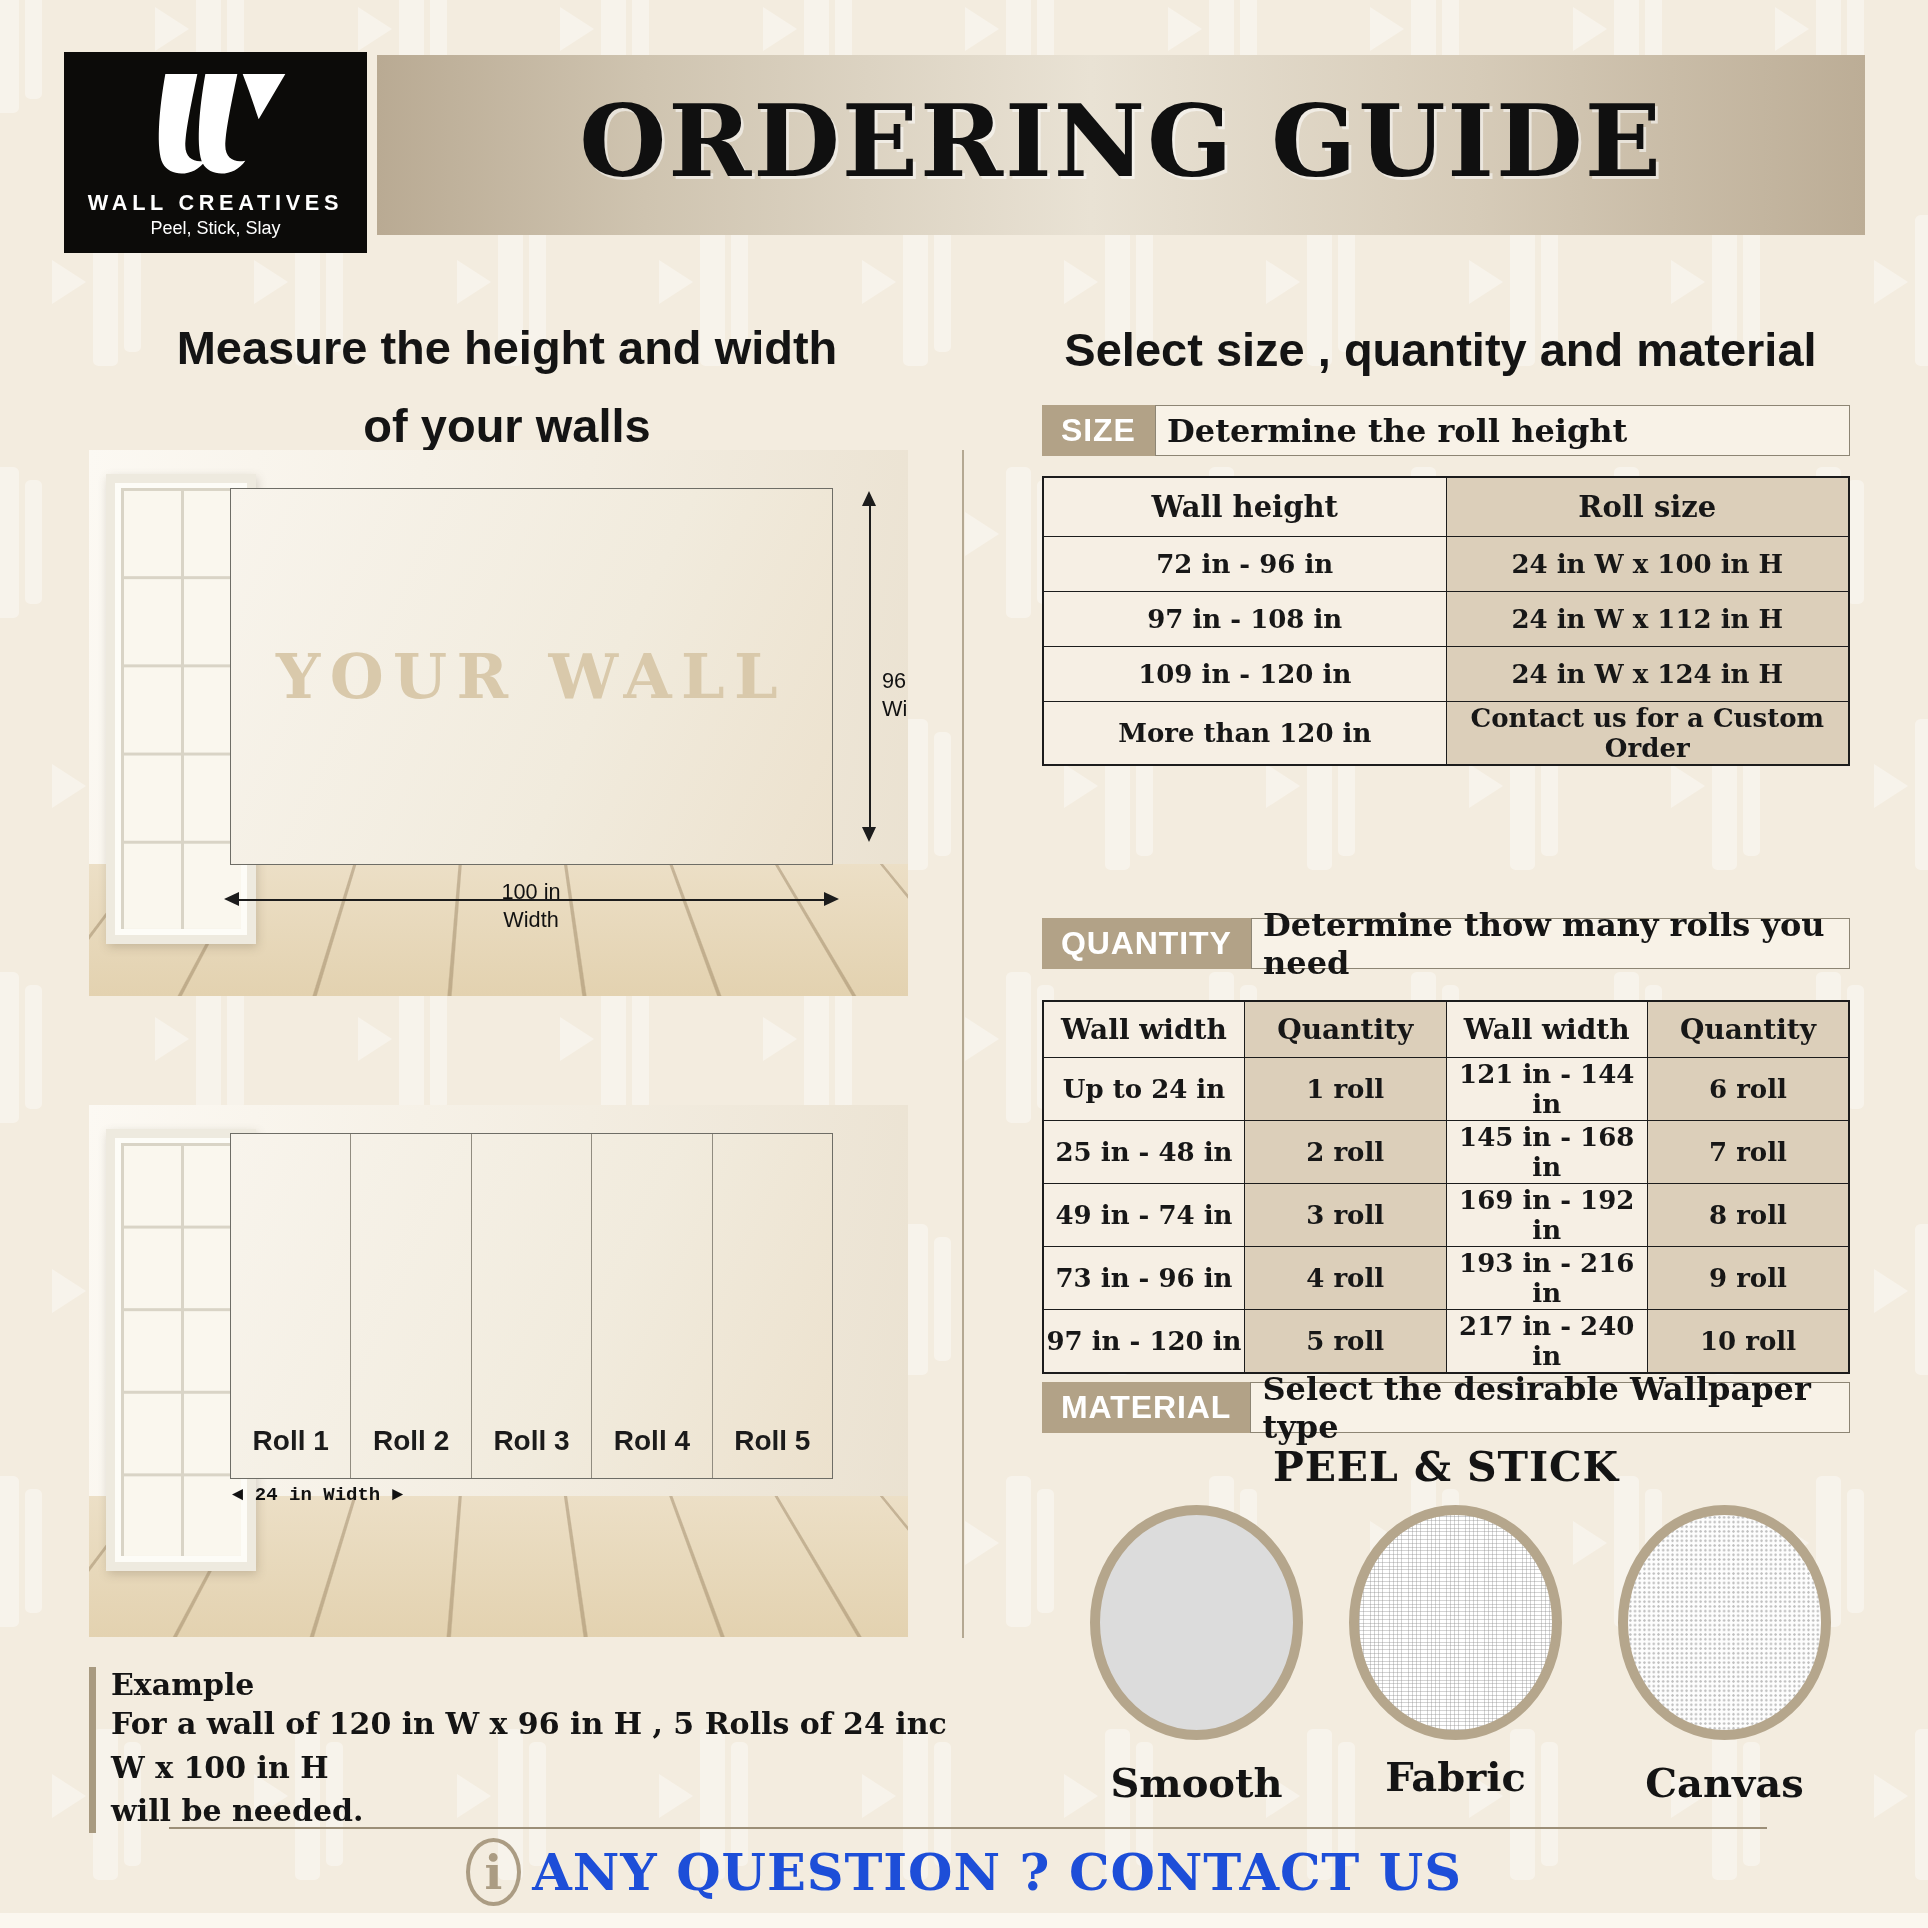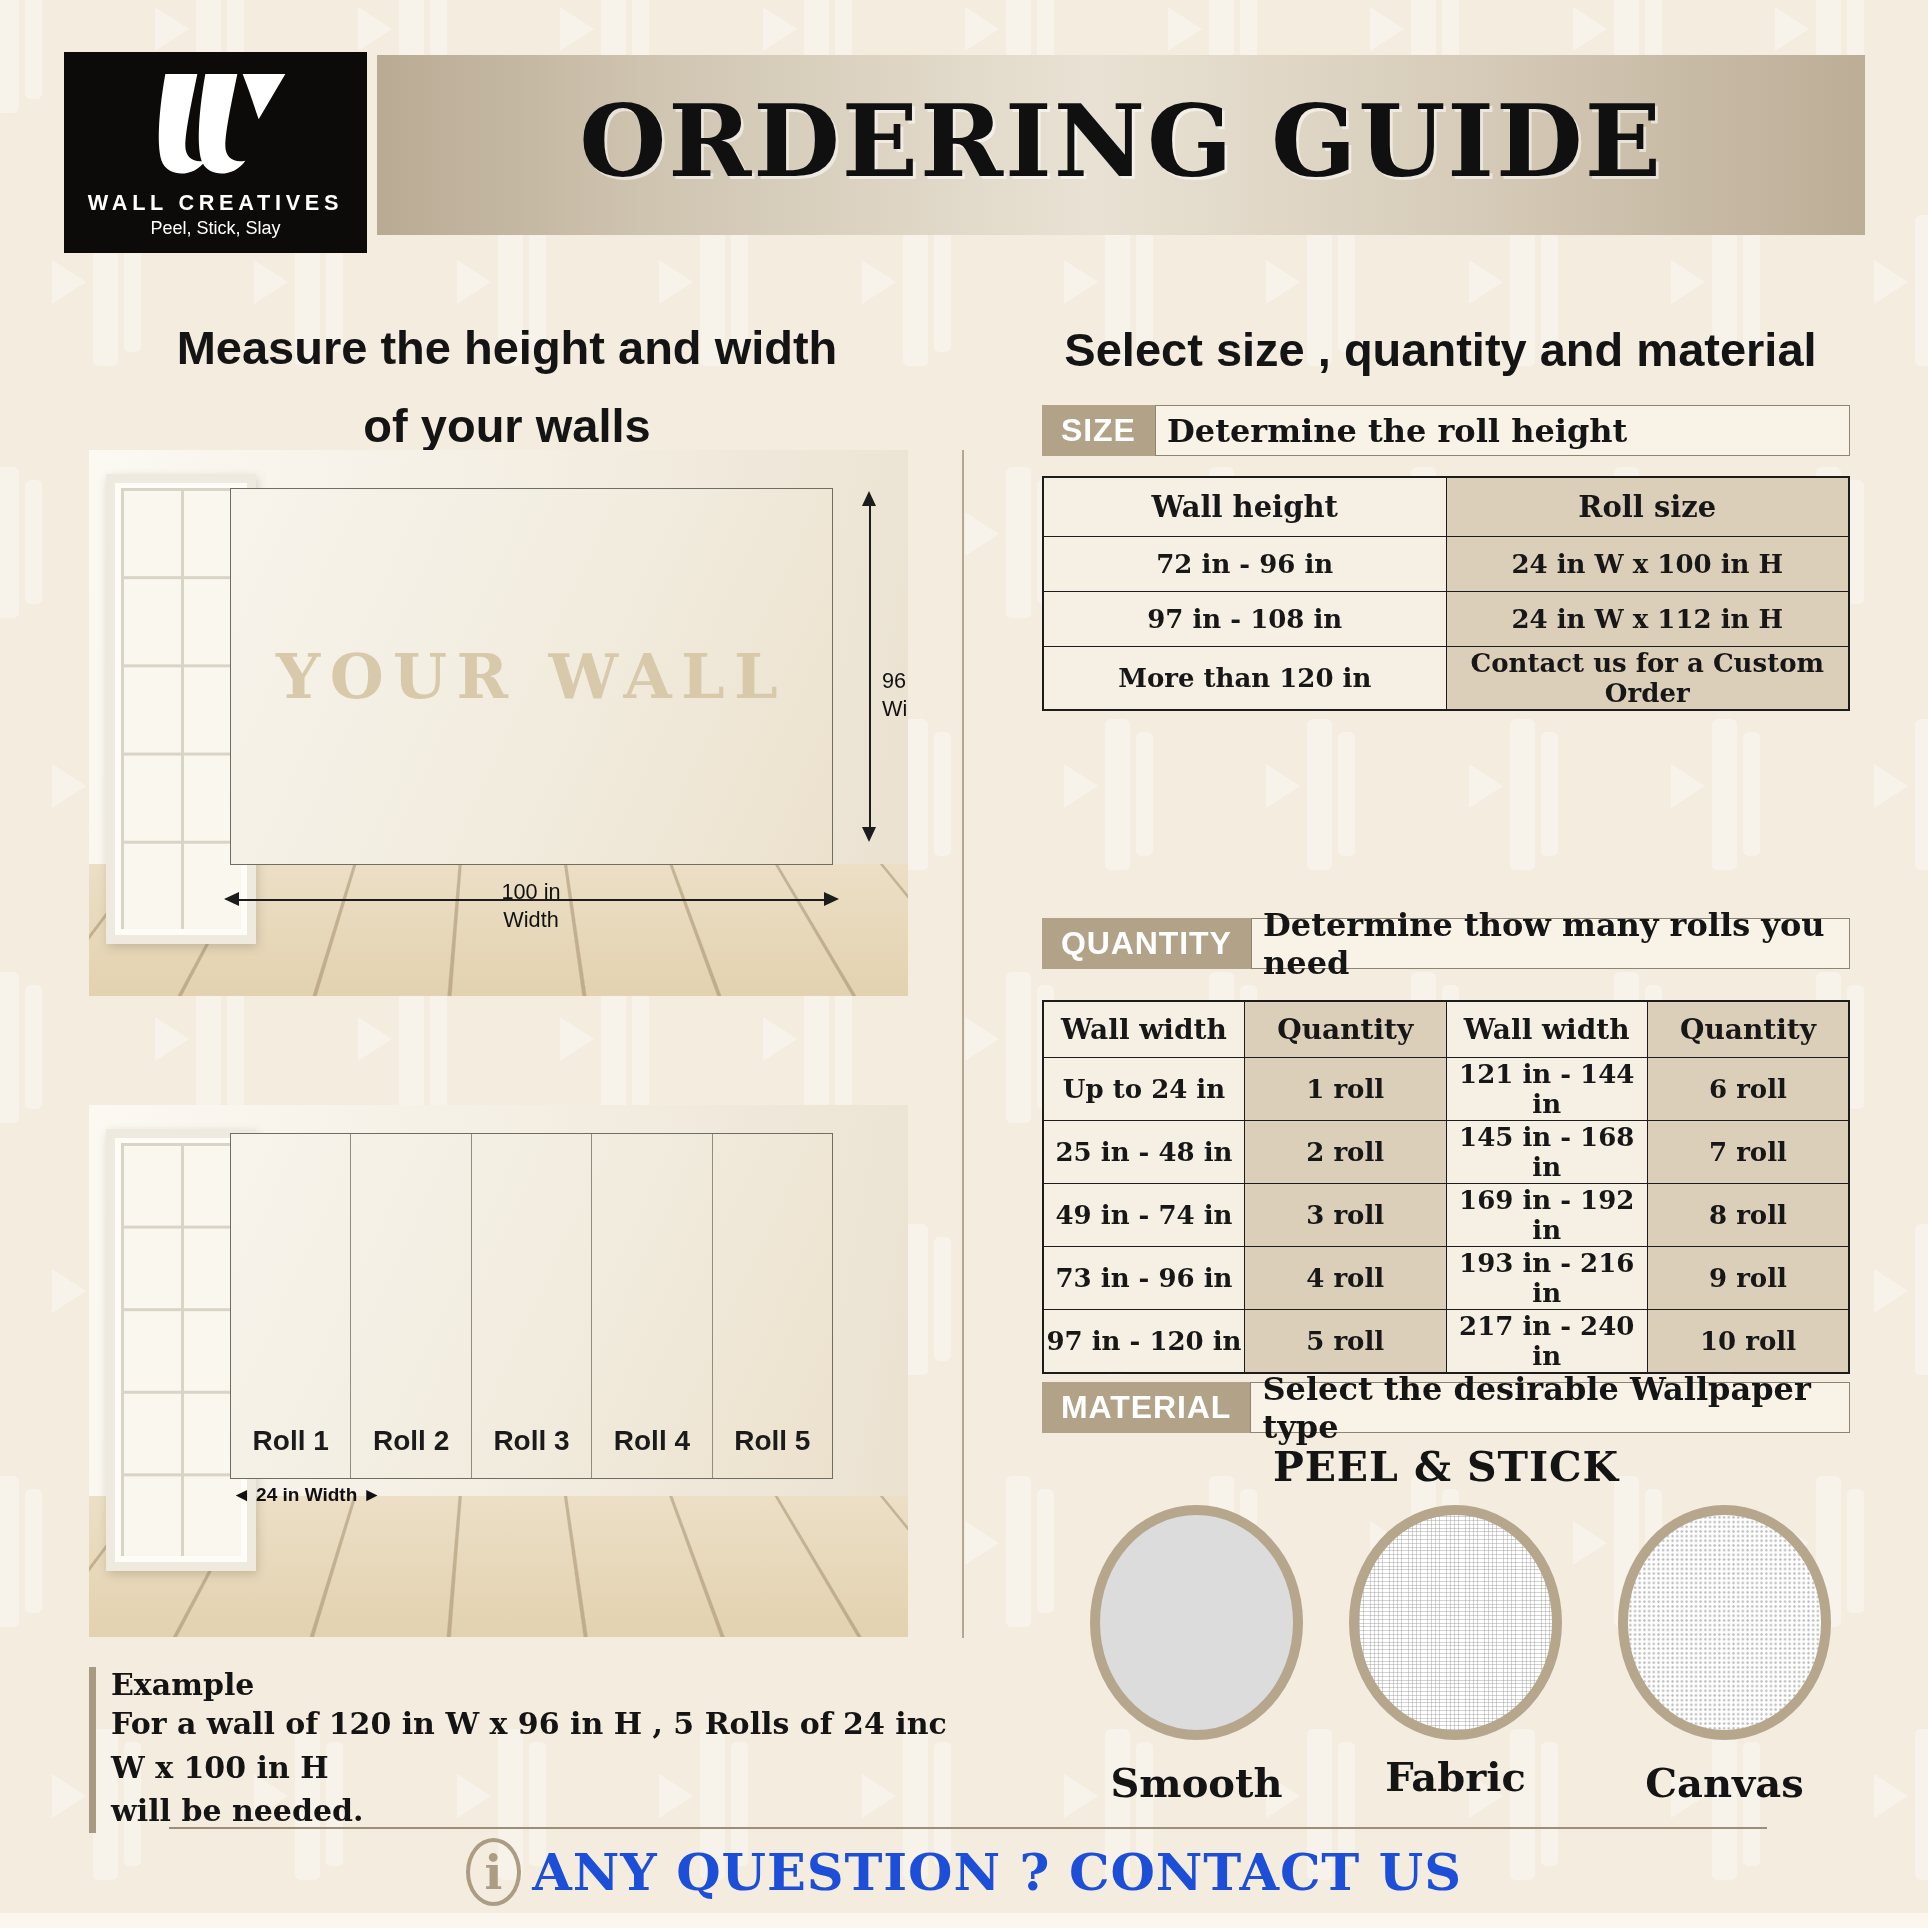--- a/index.html
+++ b/index.html
@@ -58,21 +58,21 @@
   .dim-h::before{content:"";position:absolute;left:-15px;top:-6.6px;border:7.5px solid transparent;border-right:15px solid #1c1c1c;}
   .dim-h::after{content:"";position:absolute;right:-15px;top:-6.6px;border:7.5px solid transparent;border-left:15px solid #1c1c1c;}
   #room1 .dim-v{left:780px;top:49px;height:335px;}
   #room1 .dim-h{left:143px;top:449px;width:599px;}
   .vdim-label{position:absolute;left:793px;top:217px;font-size:21.7px;line-height:1.3;color:#111;}
   .hdim-label{position:absolute;left:282px;top:428px;width:320px;text-align:center;font-size:21.7px;line-height:1.3;color:#111;}
   
   .panel{flex:1;position:relative;border-right:1.9px solid #918c80;}
   .panel:last-child{border-right:none;}
   .panel .roll-label{position:absolute;left:0;right:0;bottom:21px;text-align:center;font-weight:bold;font-size:28px;color:#1b1b1b;}
-  .dim24{position:absolute;left:143px;top:379px;font-size:19px;font-weight:bold;color:#111;}
+  .dim24{position:absolute;left:143px;top:379px;font-size:19px;font-weight:bold;color:#111;font-family:Liberation Mono, monospace;}
   
   #example{left:89px;top:1667px;width:847px;border-left:7.5px solid #a89a80;padding-left:15px;}
   #example .ex-title{font-size:30px;font-weight:bold;}
   #example .ex-line{font-size:30px;font-weight:bold;line-height:1.45;}
   
   .sec-head{position:absolute;left:1042px;width:808px;height:51px;display:flex;}
   .chip{background:#b2a287;color:#fff;font-weight:bold;font-size:32px;letter-spacing:0.9px;
         display:flex;align-items:center;padding:0 19px;}
   .sec-title{flex:1;border:1.9px solid #8d8574;background:#f8f2e7;font-weight:bold;font-size:32px;
              display:flex;align-items:center;padding-left:11.3px;color:#151515;}
@@ -601,20 +601,24 @@
       <tbody>
         <tr>
           <td class="c0">72 in - 96 in</td>
           <td class="c1">24 in W x 100 in H</td>
         </tr>
         <tr>
           <td class="c0">97 in - 108 in</td>
           <td class="c1">24 in W x 112 in H</td>
         </tr>
         <tr>
+          <td class="c0">109 in - 120 in</td>
+          <td class="c1">24 in W x 124 in H</td>
+        </tr>
+        <tr>
           <td class="c0">More than 120 in</td>
           <td class="c1">Contact us for a Custom Order</td>
         </tr>
       </tbody>
     </table>
 
   <div class="sec-head layer" id="quantity-head">
     <span class="chip">QUANTITY</span>
     <span class="sec-title serif">Determine thow many rolls you need</span>
   </div>

